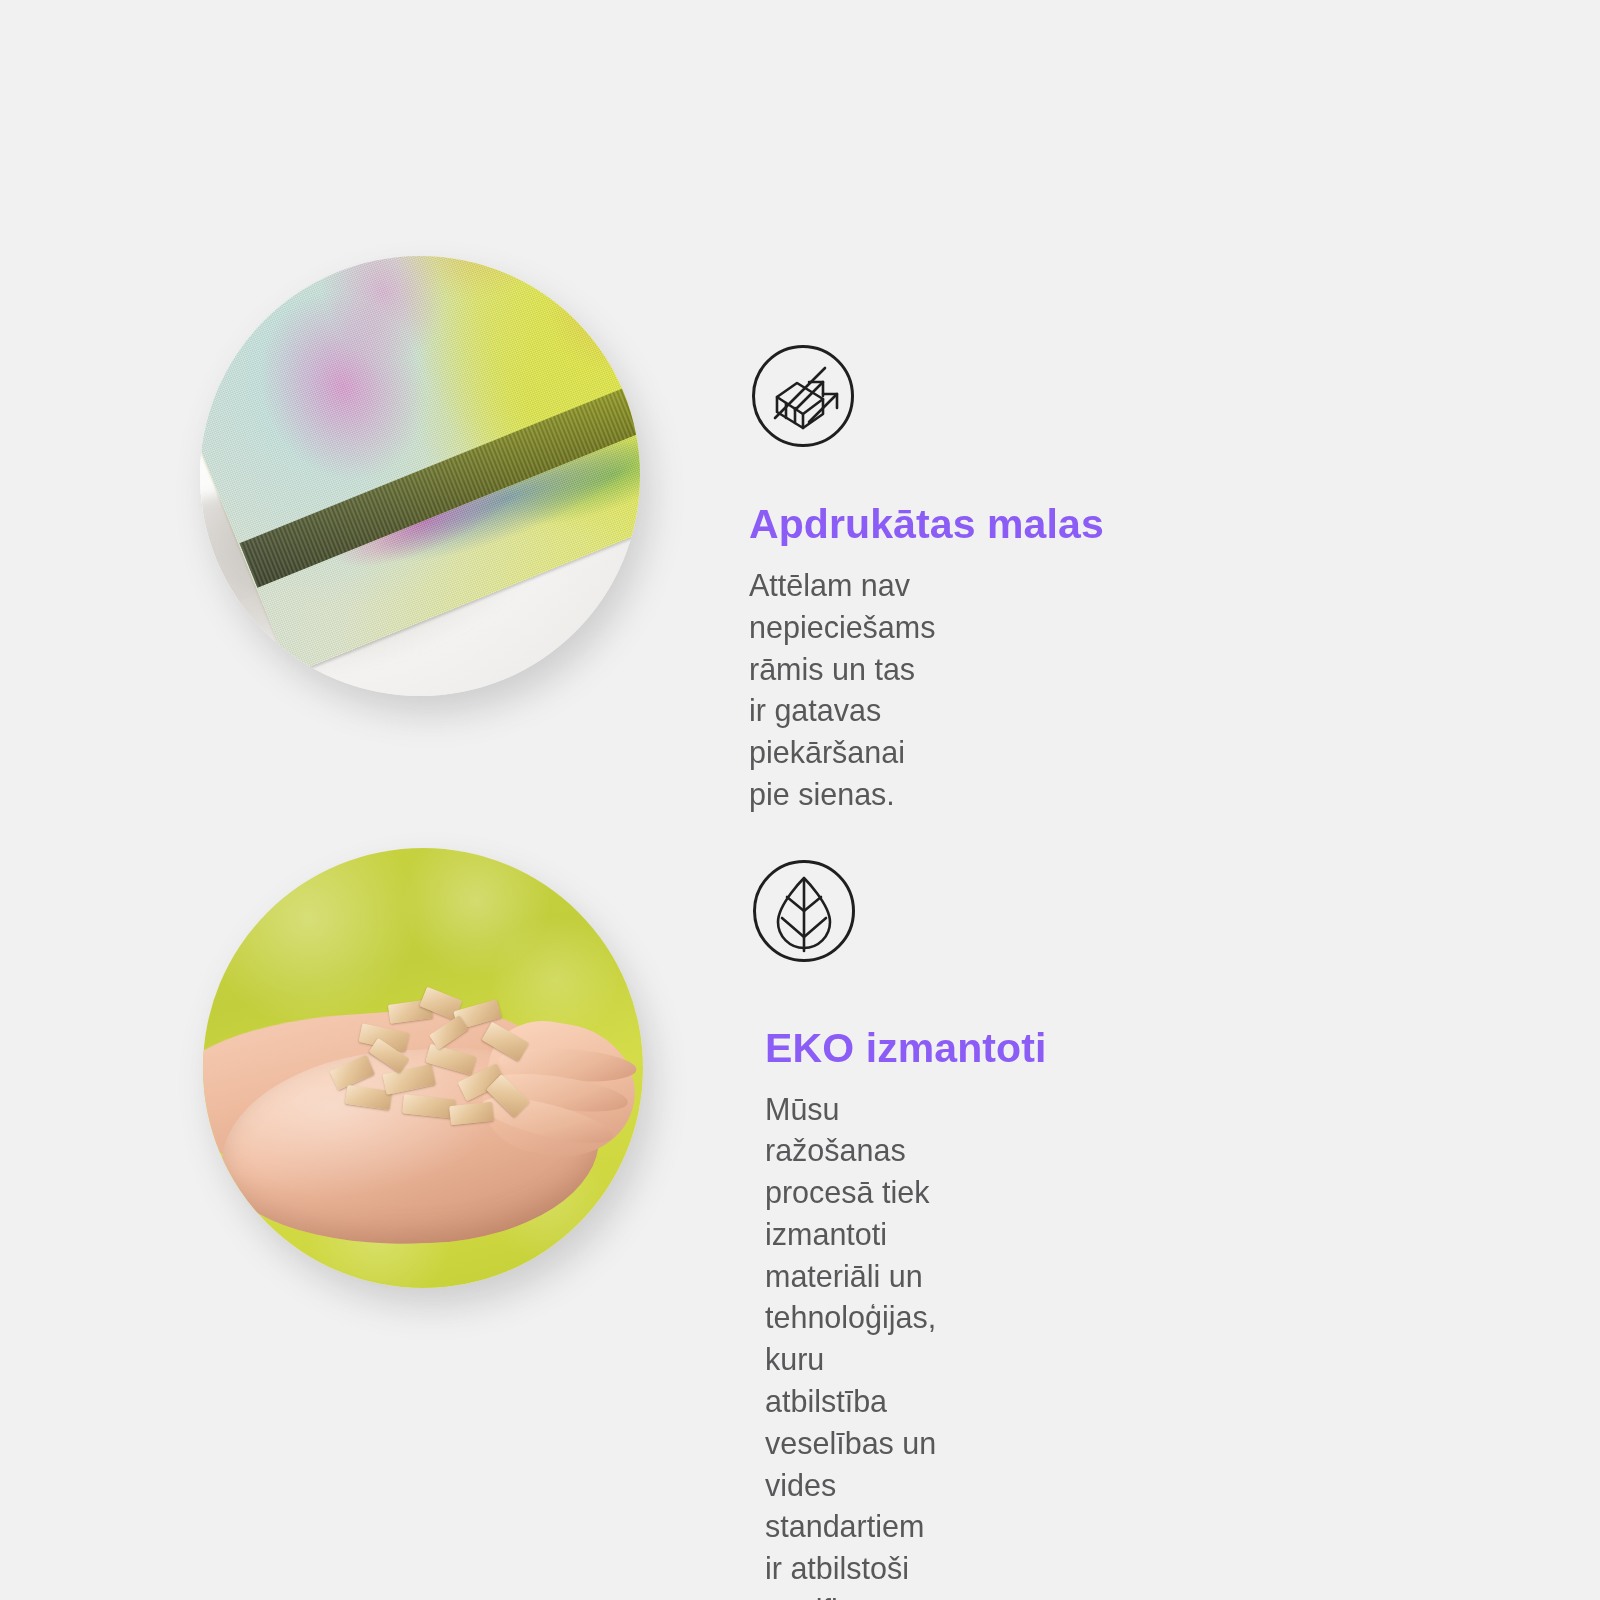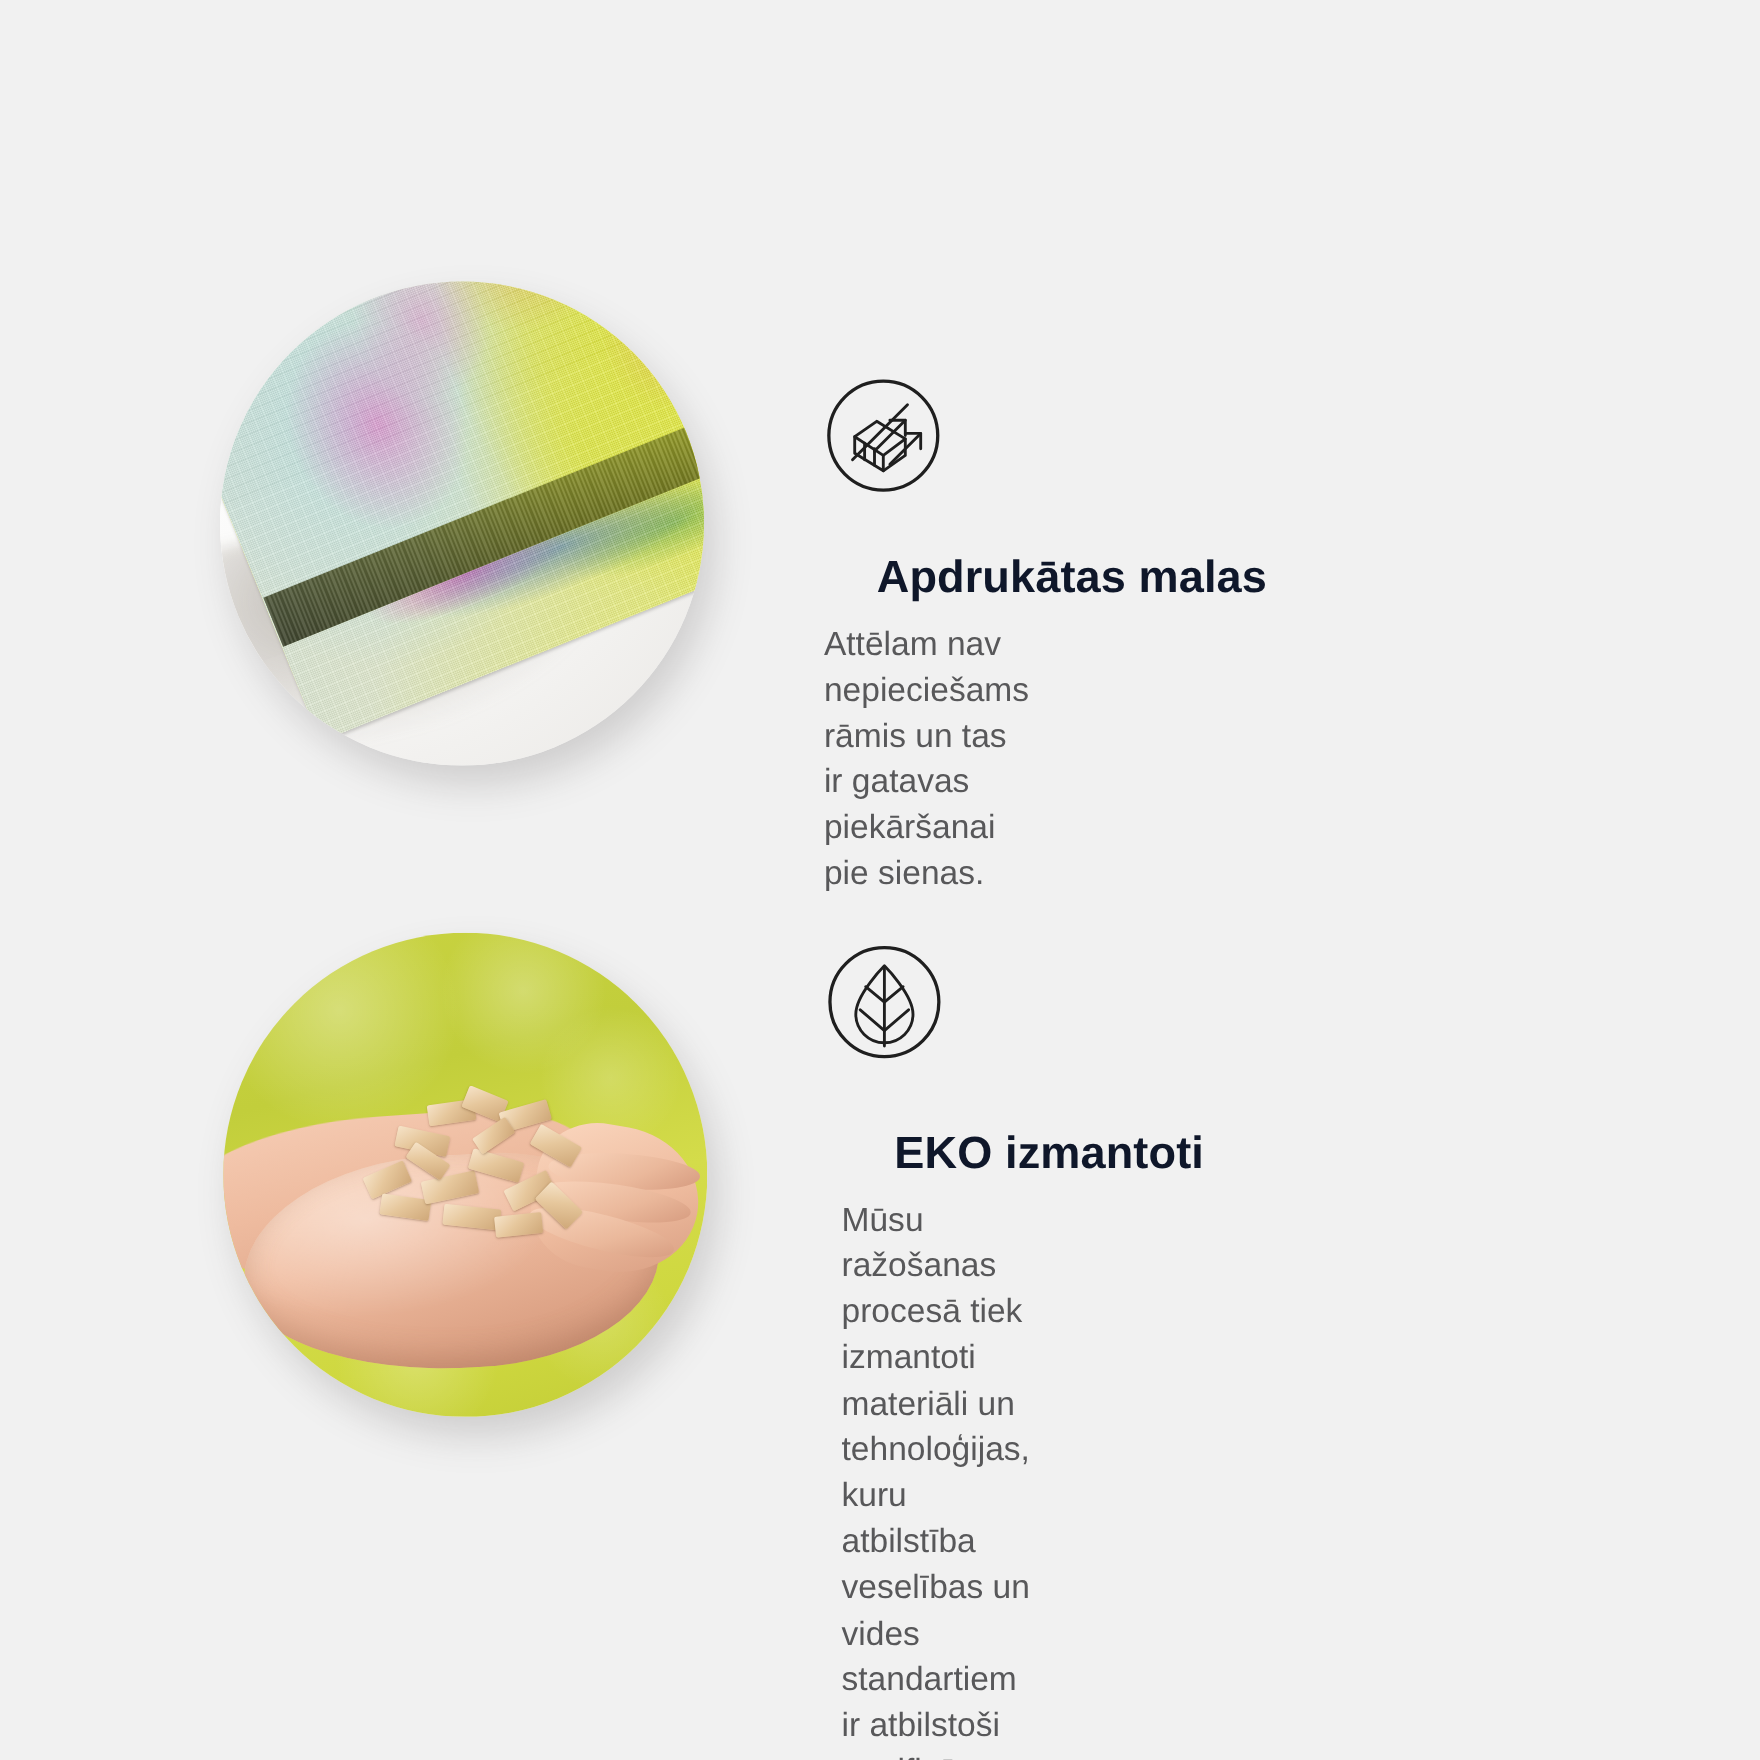--- a/index.html
+++ b/index.html
@@ -183,24 +183,23 @@
   
   .icon-badge {
     position: absolute;
     width: 104px;
     height: 104px;
   }
   .feature-title {
     position: absolute;
     font-size: 41px;
     font-weight: bold;
-    color: #0f172a;
+    color: #8b5cf6;
     letter-spacing: 0.1px;
     white-space: nowrap;
-    margin-left: 48px;
   }
   .feature-desc {
     position: absolute;
     font-size: 30.5px;
     line-height: 1.37;
     color: #58585a;
     max-width: 720px;
   }
 
   

